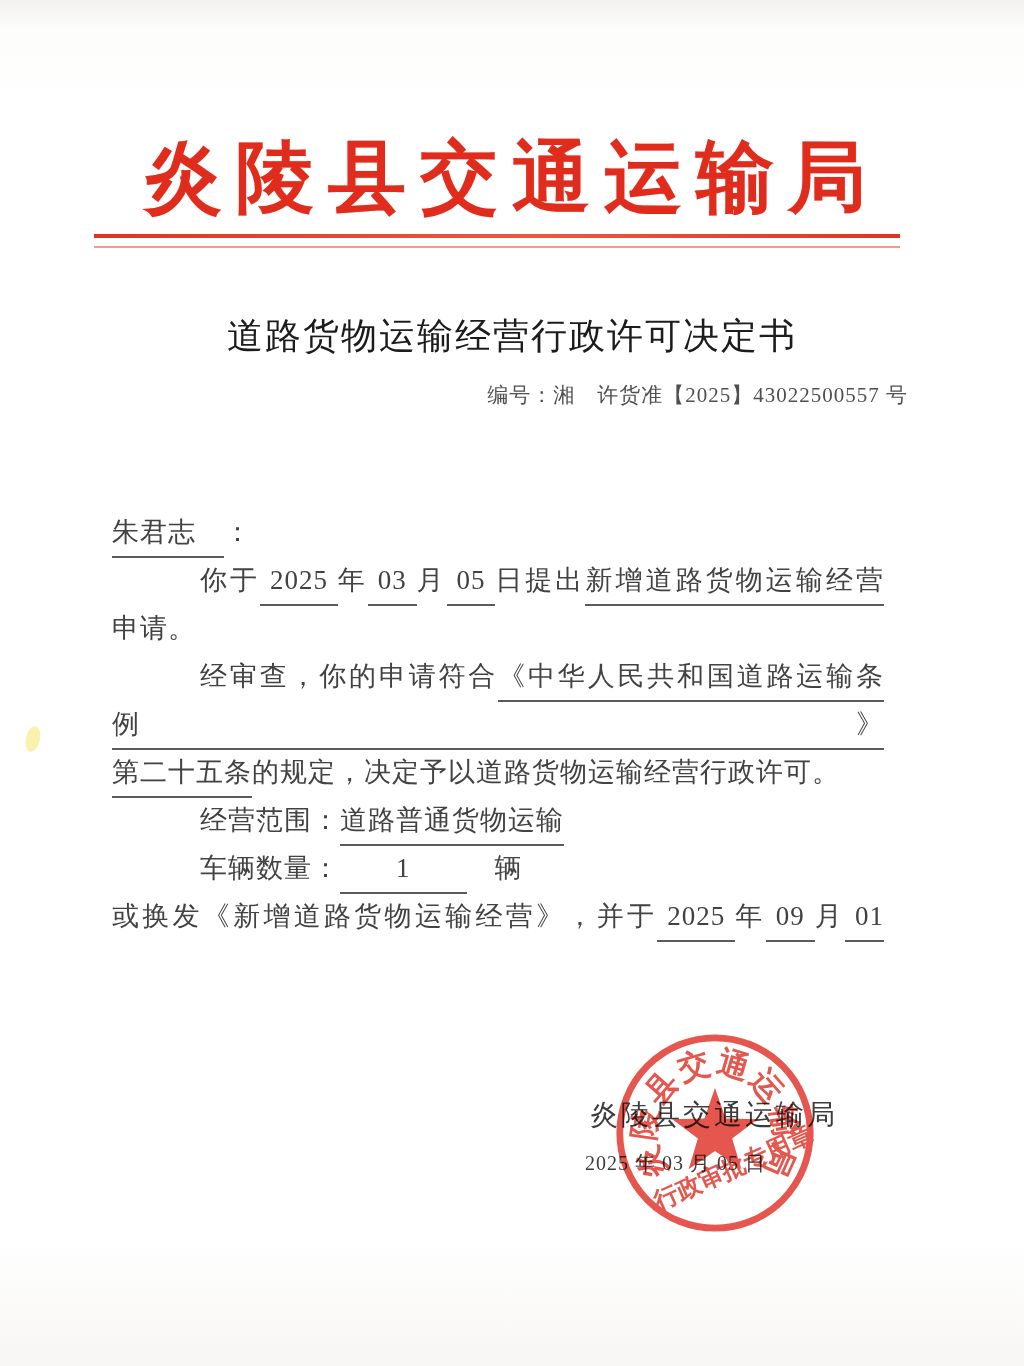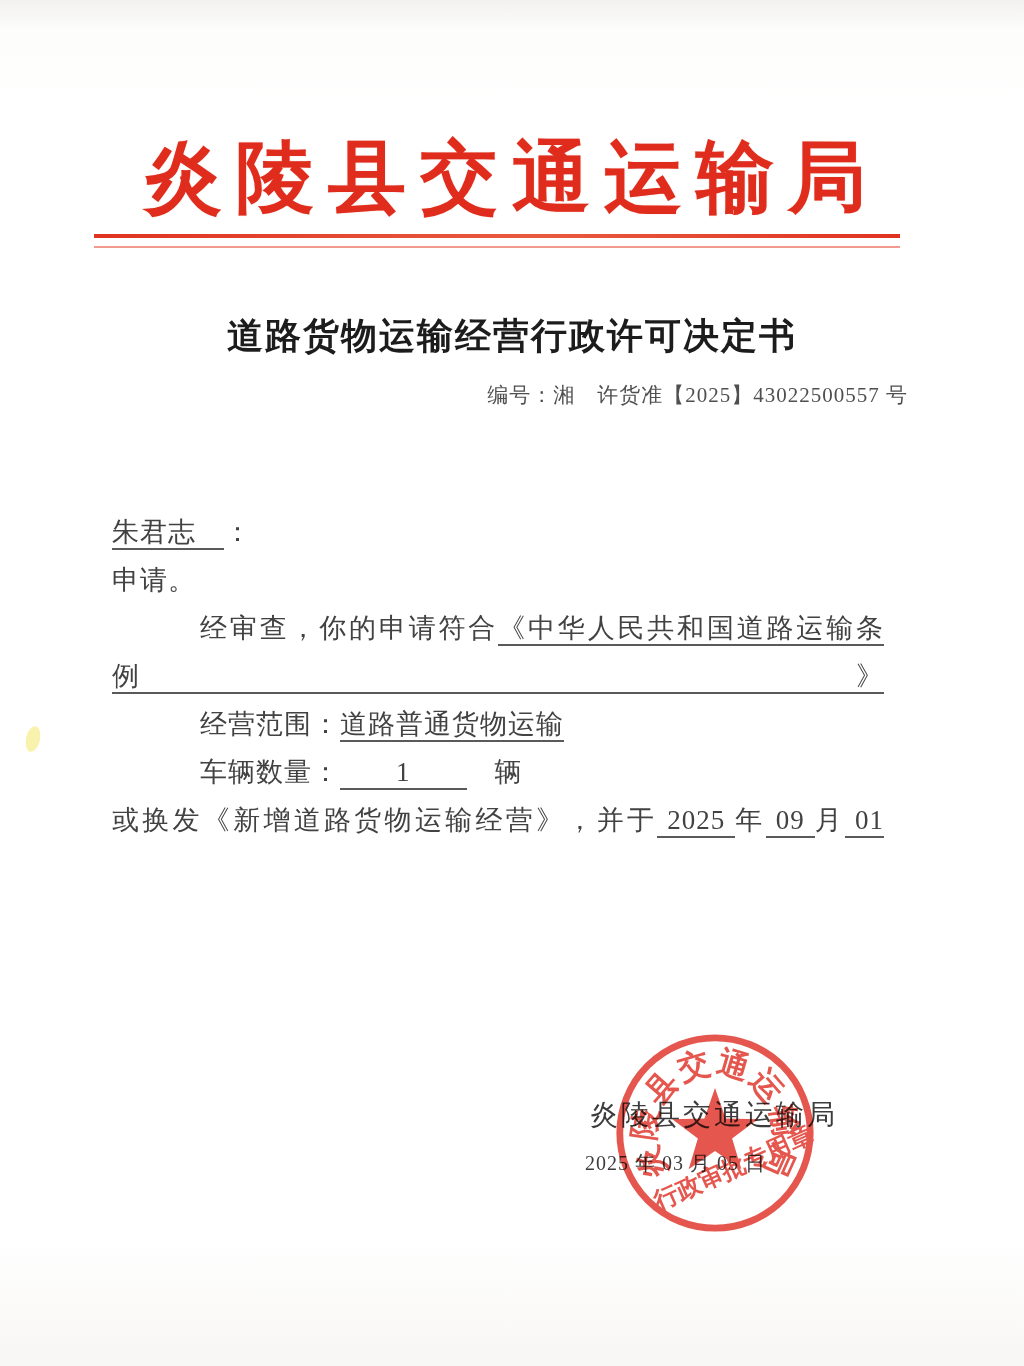--- a/index.html
+++ b/index.html
@@ -30,40 +30,40 @@
   }
   .rule-thin {
     position: absolute; top: 246px; left: 94px; width: 806px; height: 2px;
     background: var(--rule-red-light); opacity: .8;
   }
 
   
   .doc-title {
     position: absolute; top: 312px; left: 0; width: 100%;
     text-align: center;
-    font-size: 36px; font-weight: bold; letter-spacing: 2px;
+    font-size: 36px; font-weight: normal; letter-spacing: 2px;
     color: var(--title-ink);
   }
   .doc-number {
     position: absolute; top: 381px; left: 0; width: 100%;
     box-sizing: border-box; padding-right: 116px;
     text-align: right;
     font-size: 21px; color: #4f4f4f; letter-spacing: 1px;
   }
 
   
   .body-lines {
     position: absolute; top: 508px; left: 112px; width: 772px;
     font-size: 27px; line-height: 48px; color: var(--ink);
     letter-spacing: 1px;
   }
   .line { white-space: nowrap; }
   .line.indent { text-indent: 88px; }
   .line.fill { white-space: normal; text-align: justify; text-align-last: justify; }
-  .u { border-bottom: 2px solid #5a5a5a; padding-bottom: 1px; }
+  .u { border-bottom: 2px solid #5a5a5a; padding-bottom: 9px; }
 
   
   .sig-agency {
     position: absolute; top: 1096px; left: 590px;
     font-size: 28px; color: #3c3c3c; letter-spacing: 3px; white-space: nowrap;
   }
   .sig-date {
     position: absolute; top: 1150px; left: 585px;
     font-size: 20px; color: #3c3c3c; letter-spacing: 1px; white-space: nowrap;
   }
@@ -101,22 +101,24 @@
 
   <div class="letterhead">炎陵县交通运输局</div>
   <div class="rule-thick"></div>
   <div class="rule-thin"></div>
 
   <div class="doc-title">道路货物运输经营行政许可决定书</div>
   <div class="doc-number">编号：湘　许货准【2025】43022500557 号</div>
 
   <div class="body-lines">
       <div class="line"><span class="u">朱君志　</span><span>：</span></div>
+      <div class="line indent fill"><span>你于</span><span class="u"> 2025 </span><span>年</span><span class="u"> 03 </span><span>月</span><span class="u"> 05 </span><span>日提出</span><span class="u">新增道路货物运输经营</span></div>
       <div class="line"><span>申请。</span></div>
       <div class="line indent fill"><span>经审查，你的申请符合</span><span class="u">《中华人民共和国道路运输条例》</span></div>
+      <div class="line"><span class="u">第二十五条</span><span>的规定，决定予以道路货物运输经营行政许可。</span></div>
       <div class="line indent"><span>经营范围：</span><span class="u">道路普通货物运输</span></div>
       <div class="line indent"><span>车辆数量：</span><span class="u">　　1　　</span><span>　辆</span></div>
       <div class="line fill"><span>或换发《新增道路货物运输经营》，并于</span><span class="u"> 2025 </span><span>年</span><span class="u"> 09 </span><span>月</span><span class="u"> 01</span></div>
     </div>
 
   <div class="sig-agency">炎陵县交通运输局</div>
   <div class="sig-date">2025 年 03 月 05 日</div>
 
   <div class="stamp">
     <svg width="204" height="214" viewBox="0 0 300 300">

